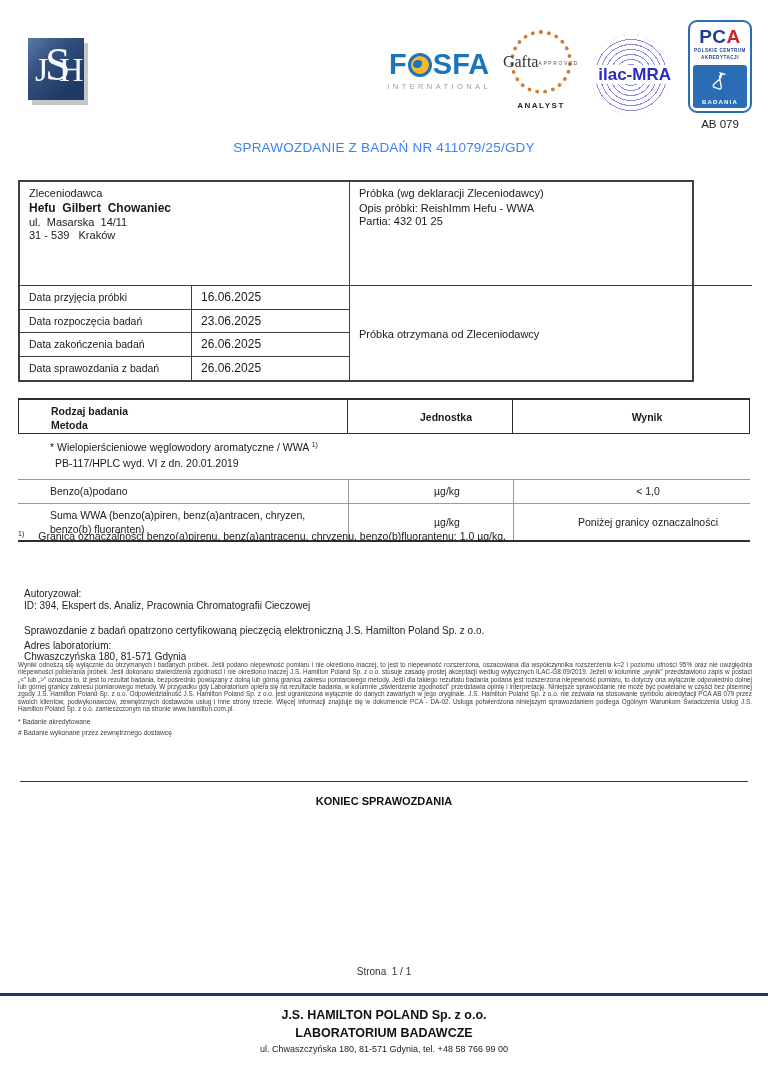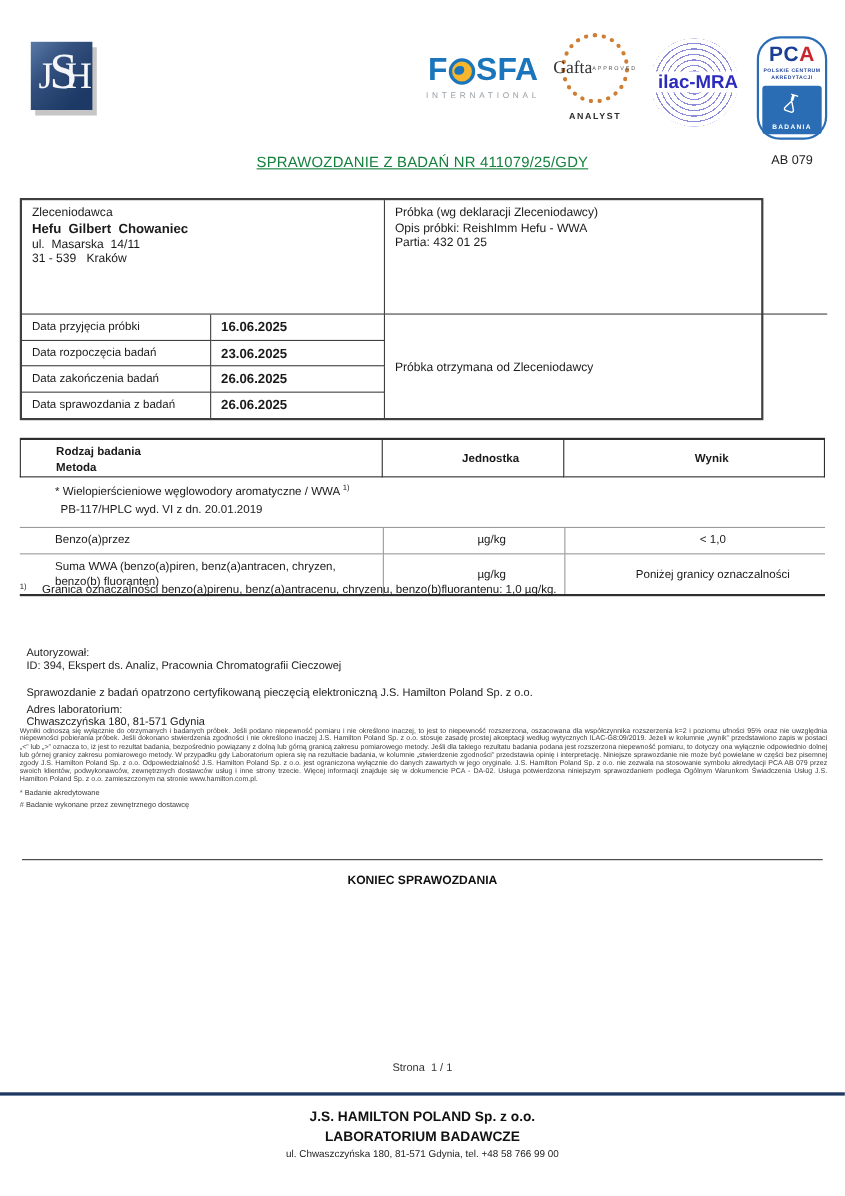--- a/index.html
+++ b/index.html
@@ -48,33 +48,33 @@
     display:flex; align-items:center; justify-content:flex-end; }
   .ilac-circle { position:absolute; inset:0; border-radius:50%;
     background:repeating-radial-gradient(circle at 50% 50%,
       rgba(45,45,190,.55) 0 1px, transparent 1px 5px); }
   .ilac-band { position:absolute; left:-3px; right:-3px; top:30px; height:19px; background:#fff; }
   .ilac-text { position:relative; font-size:17px; font-weight:bold; color:#2b2bbd;
     white-space:nowrap; letter-spacing:0; }
 
   
   .pca { text-align:center; width:68px; }
-  .pca-card { width:64px; margin:13px auto; border:2px solid #2a6db5; border-radius:21px;
+  .pca-card { width:64px; margin:0 auto; border:2px solid #2a6db5; border-radius:9px;
     background:#fff; padding:5px 3px 3px; box-sizing:border-box; }
   .pca-name { font-size:19px; font-weight:bold; color:#1c3f94; line-height:1; letter-spacing:.5px; }
   .pca-name .red { color:#c9252c; }
   .pca-sub { font-size:4.6px; font-weight:bold; color:#1c3f94; letter-spacing:.5px;
     line-height:1.5; margin-top:2px; }
   .pca-badge { margin-top:3px; background:#2a6db5; border-radius:3px; padding:5px 2px 3px; }
   .pca-badge-label { color:#fff; font-size:6px; font-weight:bold; letter-spacing:1.2px; margin-top:3px; }
   .pca-ab { font-size:11.5px; color:#222; margin-top:5px; }
 
   
   .title { position:absolute; top:140px; left:0; right:0; text-align:center;
-    font-size:13.5px; color:#15803d; letter-spacing:.2px;text-decoration:underline; }
+    font-size:13.5px; color:#3b82f6; letter-spacing:.2px; }
 
   
   .info-grid { position:absolute; top:180px; left:18px; width:676px; box-sizing:border-box;
     display:grid; grid-template-columns:172px 158px 402px;
     grid-template-rows:104px repeat(4,23.5px);
     border:2px solid #3f3f3f; background:#fff; }
   .info-grid > div { box-sizing:border-box; }
   .cell-client { grid-row:1; grid-column:1/3; border-right:1px solid #3f3f3f;
     border-bottom:1px solid #3f3f3f; padding:5px 9px; }
   .cell-sample { grid-row:1; grid-column:3; border-bottom:1px solid #3f3f3f; padding:5px 9px; }
@@ -83,21 +83,21 @@
   .client-addr { font-size:11px; margin-top:1px; white-space:pre-wrap; }
   .sample-line { font-size:11px; }
   .sample-line + .sample-line { margin-top:1px; }
   .sample-head { margin-bottom:3px; }
 
   .c1 { grid-column:1; } .c2 { grid-column:2; }
   .r2 { grid-row:2; } .r3 { grid-row:3; } .r4 { grid-row:4; } .r5 { grid-row:5; }
   .date-label { border-right:1px solid #3f3f3f; border-bottom:1px solid #3f3f3f;
     font-size:10.5px; padding:5px 0 12px 9px; }
   .date-value { border-right:1px solid #3f3f3f; border-bottom:1px solid #3f3f3f;
-    font-size:12px; font-weight:bold; padding:4px 0 0 9px; }
+    font-size:12px; font-weight:normal; padding:4px 0 0 9px; }
   .last-row { border-bottom:none !important; }
   .cell-status { grid-row:2/6; grid-column:3; padding:6px 9px; }
   .status-line { font-size:11px; margin:0; }
   .received-line { font-size:11px; margin:36px 0 0 0; }
 
   
   .res-grid { position:absolute; top:398px; left:18px; width:732px; box-sizing:border-box;
     display:grid; grid-template-columns:330px 165px 237px;
     border-top:2.5px solid #2e2e2e; border-bottom:2.5px solid #2e2e2e; background:#fff; }
   .res-grid > div { box-sizing:border-box;padding-left:32px; }
@@ -238,21 +238,21 @@
     <div>Metoda</div>
   </div>
   <div class="res-h res-h2">Jednostka</div>
   <div class="res-h res-h3">Wynik</div>
 
   <div class="res-group">
     <div><span>* Wielopierścieniowe węglowodory aromatyczne / WWA </span><sup class="ref">1)</sup></div>
     <div class="line2">PB-117/HPLC wyd. VI z dn. 20.01.2019</div>
   </div>
 
-  <div class="res-name res-row1">Benzo(a)przez</div>
+  <div class="res-name res-row1">Benzo(a)podano</div>
   <div class="res-unit res-row1">µg/kg</div>
   <div class="res-result res-row1">&lt; 1,0</div>
 
   <div class="res-name res-row2 row-last">Suma WWA (benzo(a)piren, benz(a)antracen, chryzen, benzo(b) fluoranten)</div>
   <div class="res-unit res-row2 row-last">µg/kg</div>
   <div class="res-result res-row2 row-last">Poniżej granicy oznaczalności</div>
 </div>
 
 <div class="footnote">
   <sup class="ref">1)</sup><span>Granica oznaczalności benzo(a)pirenu, benz(a)antracenu, chryzenu, benzo(b)fluorantenu: 1,0 µg/kg.</span>

